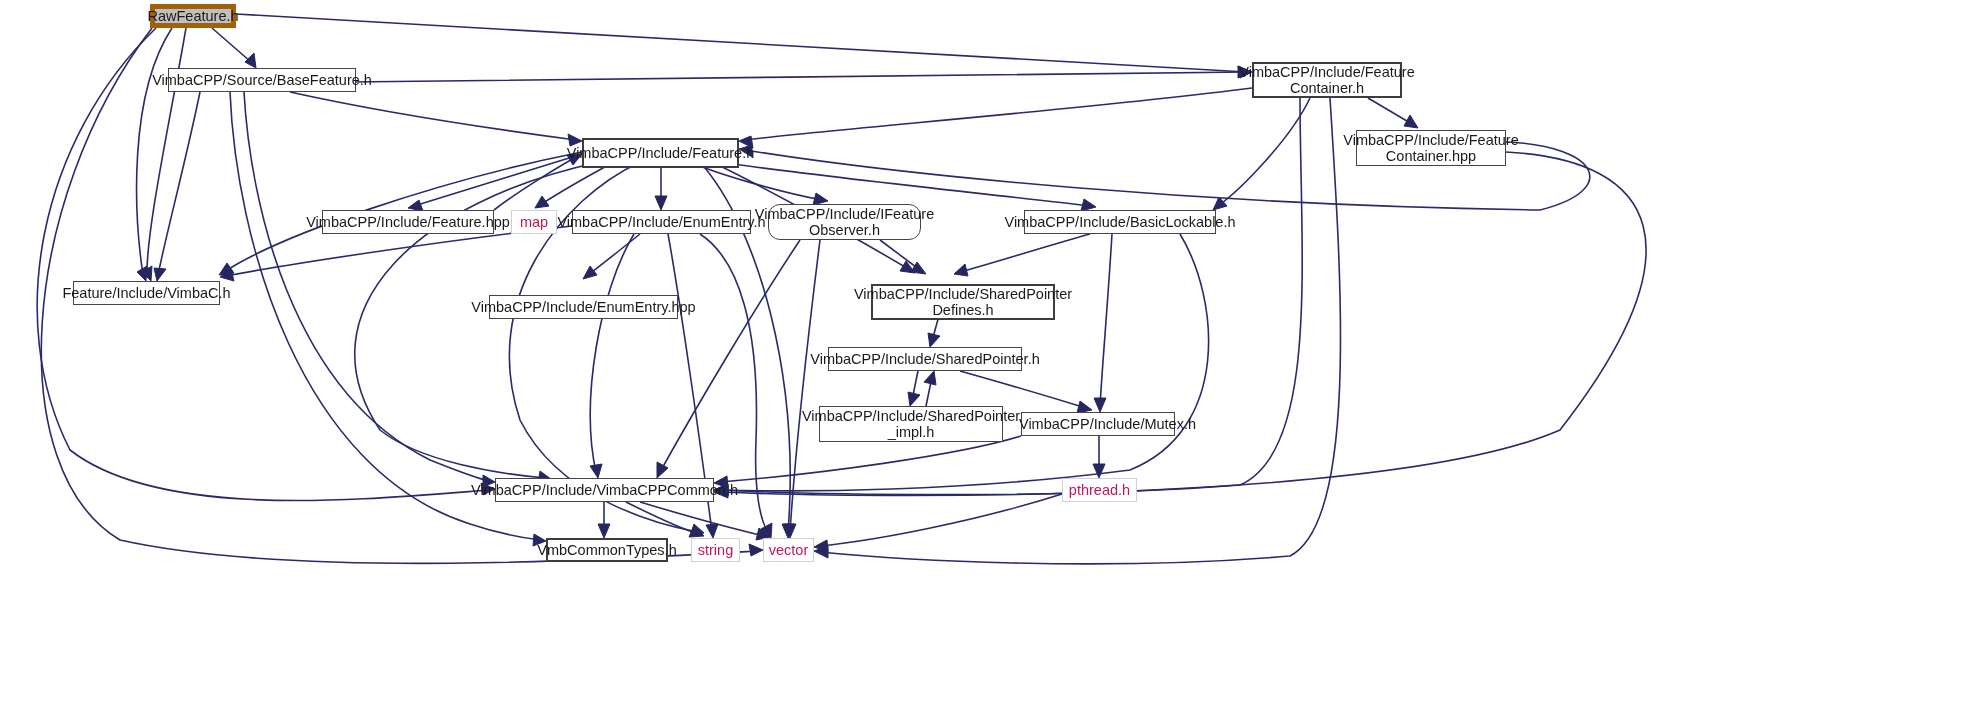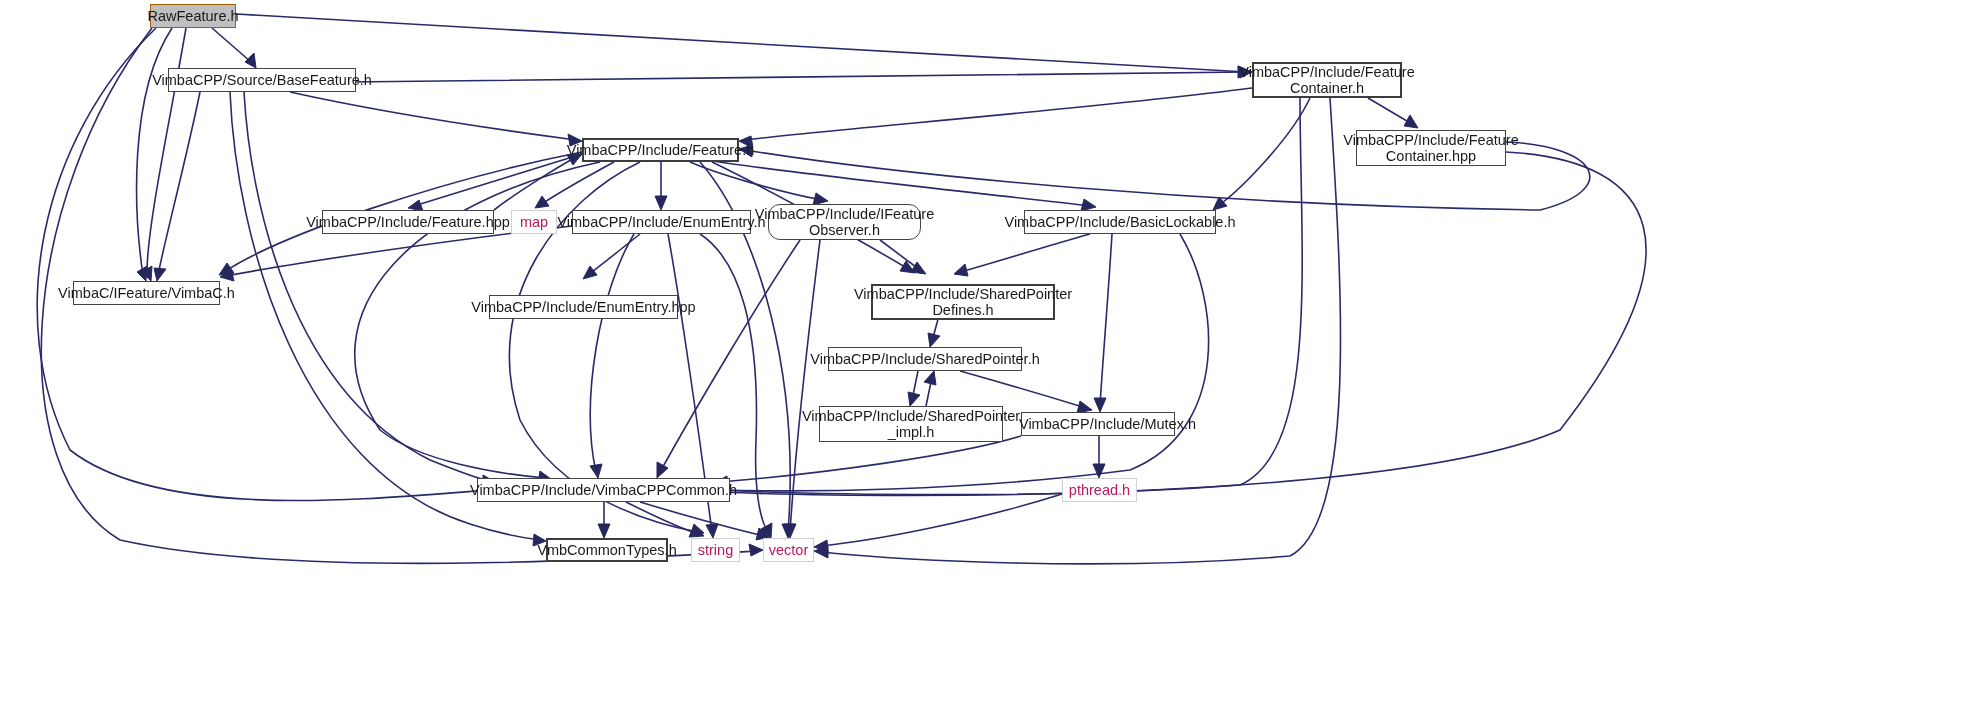--- a/index.html
+++ b/index.html
@@ -6,21 +6,21 @@
   html,body{margin:0;padding:0;background:#ffffff;}
   body{font-family:"Liberation Sans","DejaVu Sans",sans-serif;}
   #graph-canvas{width:1966px;height:708px;position:relative;overflow:hidden;background:#ffffff;}
   svg#edges{position:absolute;left:0;top:0;width:1966px;height:708px;}
   svg#edges path{fill:none;stroke:#2a2a6a;stroke-width:1.6px;}
   svg#edges polygon.arrow{fill:#27275f;stroke:#27275f;stroke-width:1px;}
   .node{position:absolute;box-sizing:border-box;display:flex;align-items:center;
         justify-content:center;text-align:center;background:#ffffff;
         border:1px solid #5a5a5a;color:#1a1a1a;line-height:1.12;
         font-size:14.5px;white-space:pre-line;padding:1px 5px;}
-  .node.root{background:#bfbfbf;border:1px solid #a16207;}
+  .node.root{background:#bfbfbf;border:5px solid #a16207;}
   .node.strong{border:1px solid #444444;}
   .node.sys{border:1px solid #d0d0d0;color:#be185d;}
   .node.thick{border:2px solid #3d3d3d;}
 </style>
 </head>
 <body>
 
 <div id="graph-canvas">
   <svg id="edges" viewBox="0 0 1966 708">
     <g>
@@ -179,48 +179,48 @@
   <div class="node root" style="left:150px;top:4px;width:86px;height:24px;">RawFeature.h</div>
 
   <div class="node strong" style="left:168px;top:68px;width:188px;height:24px;">VimbaCPP/Source/BaseFeature.h</div>
 
   <div class="node thick" style="left:1252px;top:62px;width:150px;height:36px;">VimbaCPP/Include/Feature
 Container.h</div>
 
   <div class="node strong" style="left:1356px;top:130px;width:150px;height:36px;">VimbaCPP/Include/Feature
 Container.hpp</div>
 
-  <div class="node thick" style="left:582px;top:138px;width:157px;height:24px;">VimbaCPP/Include/Feature.h</div>
+  <div class="node thick" style="left:582px;top:138px;width:157px;height:30px;">VimbaCPP/Include/Feature.h</div>
 
   <div class="node strong" style="left:322px;top:210px;width:172px;height:24px;">VimbaCPP/Include/Feature.hpp</div>
 
   <div class="node sys" style="left:511px;top:210px;width:46px;height:24px;">map</div>
 
   <div class="node strong" style="left:572px;top:210px;width:179px;height:24px;">VimbaCPP/Include/EnumEntry.h</div>
 
   <div class="node strong" style="left:768px;top:204px;width:153px;height:36px;border-radius:12px;">VimbaCPP/Include/IFeature
 Observer.h</div>
 
   <div class="node strong" style="left:1024px;top:210px;width:192px;height:24px;">VimbaCPP/Include/BasicLockable.h</div>
 
-  <div class="node strong" style="left:73px;top:281px;width:147px;height:24px;">VimbaC/IFeature/VimbaC.h</div>
+  <div class="node strong" style="left:73px;top:281px;width:147px;height:24px;">Feature/Include/VimbaC.h</div>
 
   <div class="node strong" style="left:489px;top:295px;width:189px;height:24px;">VimbaCPP/Include/EnumEntry.hpp</div>
 
   <div class="node thick" style="left:851px;top:284px;width:184px;height:36px;margin-left:20px;">VimbaCPP/Include/SharedPointer
 Defines.h</div>
 
   <div class="node strong" style="left:828px;top:347px;width:194px;height:24px;">VimbaCPP/Include/SharedPointer.h</div>
 
   <div class="node strong" style="left:819px;top:406px;width:184px;height:36px;">VimbaCPP/Include/SharedPointer
 _impl.h</div>
 
   <div class="node strong" style="left:1021px;top:412px;width:154px;height:24px;padding-left:24px;">VimbaCPP/Include/Mutex.h</div>
 
-  <div class="node strong" style="left:477px;top:478px;width:253px;height:24px;">VimbaCPP/Include/VimbaCPPCommon.h</div>
+  <div class="node strong" style="left:495px;top:478px;width:219px;height:24px;">VimbaCPP/Include/VimbaCPPCommon.h</div>
 
   <div class="node sys" style="left:1062px;top:478px;width:75px;height:24px;">pthread.h</div>
 
   <div class="node thick" style="left:546px;top:538px;width:122px;height:24px;">VmbCommonTypes.h</div>
 
   <div class="node sys" style="left:691px;top:538px;width:49px;height:24px;">string</div>
 
   <div class="node sys" style="left:763px;top:538px;width:51px;height:24px;">vector</div>
 </div>
 

